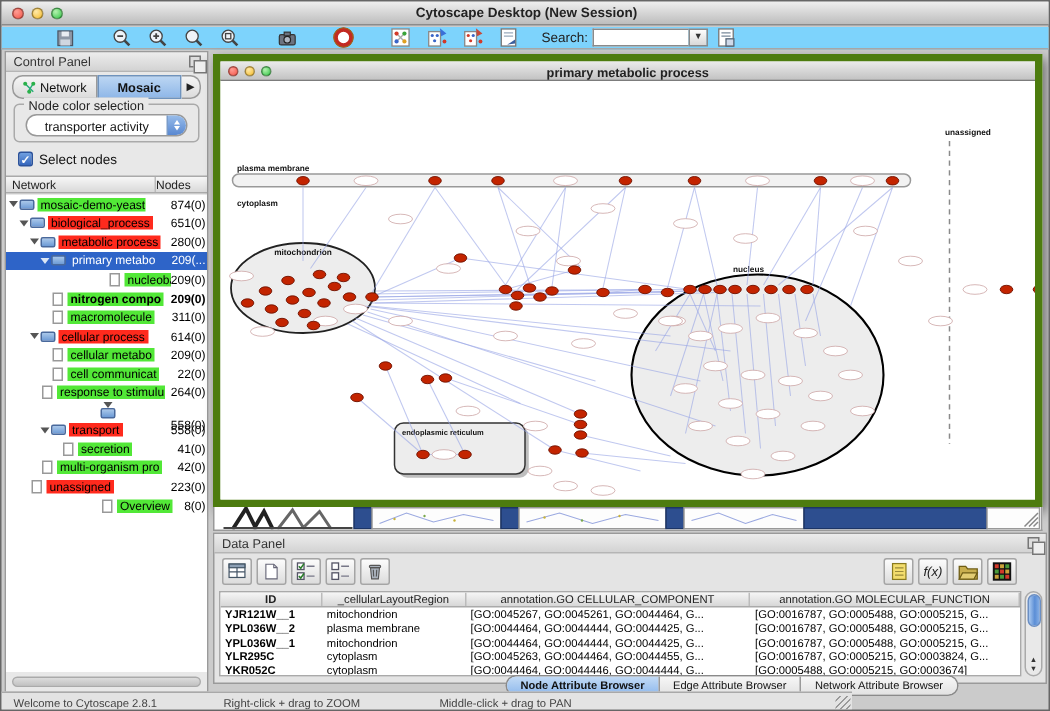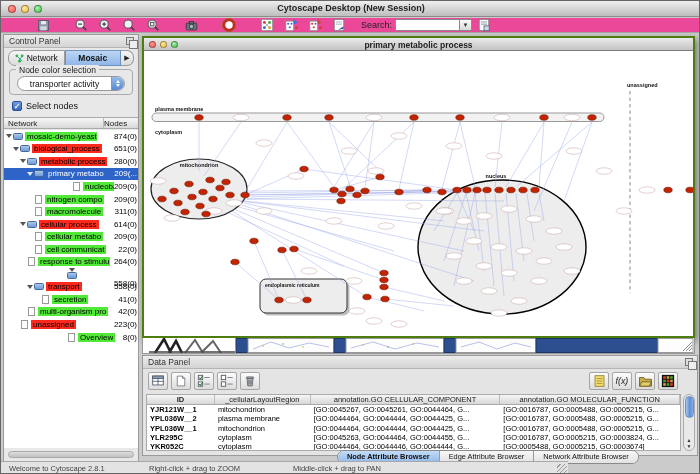--- a/index.html
+++ b/index.html
@@ -11,21 +11,21 @@
     background:linear-gradient(#efefef,#bdbdbd);border-bottom:1px solid #8b8b8b;}
   .lights{position:absolute;left:7px;top:4px;display:flex;gap:5px;}
   .light{width:8px;height:8px;border-radius:50%;border:1px solid rgba(0,0,0,.35);}
   .light.red{background:radial-gradient(circle at 35% 30%,#ff9d94,#f4574a);}
   .light.yel{background:radial-gradient(circle at 35% 30%,#ffe9a8,#f5bd2f);}
   .light.grn{background:radial-gradient(circle at 35% 30%,#b5f2b0,#35c648);}
   .wtitle{position:absolute;left:0;right:0;top:2px;text-align:center;font-size:9px;font-weight:bold;color:#222;}
 
   
   .toolbar{position:absolute;left:0;top:17px;width:700px;height:15px;display:flex;align-items:center;
-    background:#ec4899;border-bottom:1px solid #a8a8a8;padding-left:6px;}
+    background:#7dd3fc;border-bottom:1px solid #a8a8a8;padding-left:6px;}
   .tbtn{border:none;background:transparent;padding:0;margin:0 4px;width:16px;height:14px;display:flex;align-items:center;justify-content:center;cursor:default;}
   .tsep{width:14px;height:1px;flex:none;}
   .search-lab{font-size:9px;color:#222;margin:0 3px 0 10px;}
   .search-box{display:flex;align-items:center;height:12px;}
   .search-inp{width:64px;height:12px;border:1px solid #8a8a8a;border-right:none;font-size:8px;padding:0 2px;background:#fff;}
   .search-arrow{width:13px;height:12px;border:1px solid #8a8a8a;background:linear-gradient(#fdfdfd,#d8d8d8);
     font-size:6px;color:#333;display:flex;align-items:center;justify-content:center;}
 
   
   .cpanel{position:absolute;left:2px;top:33px;width:136px;height:428px;background:#e8e8e8;border:1px solid #9a9a9a;}
@@ -68,21 +68,21 @@
   .ifold{flex:none;width:10px;height:7px;background:linear-gradient(#aac8ea,#6d9bd6);border:1px solid #49699c;border-radius:1.5px;margin-right:2px;}
   .ifile{flex:none;width:7px;height:9px;background:#fff;border:1px solid #999;margin:0 3px 0 1px;}
   .tlab{padding:0 2px;white-space:nowrap;overflow:hidden;max-width:72px;}
   .bg-green{background:#52e837;}
   .bg-red{background:#ff2a1d;}
   .tval{margin-left:auto;white-space:nowrap;}
   .cp-hscroll{position:absolute;left:4px;right:4px;bottom:3px;height:7px;border:1px solid #aaa;border-radius:4px;
     background:linear-gradient(#dcdcdc,#c2c2c2);}
 
   
-  .netwin{position:absolute;left:141px;top:35px;width:553px;height:302px;border:2px solid #4d7c0f;
+  .netwin{position:absolute;left:141px;top:35px;width:553px;height:302px;border:5px solid #4d7c0f;
     box-shadow:2px 3px 7px rgba(0,0,0,.45);background:#fff;}
   .netwin .wbar{position:absolute;left:0;top:0;right:0;height:13px;background:linear-gradient(#ebebeb,#c3c3c3);
     border-bottom:1px solid #7c7c7c;}
   .netwin .lights{left:5px;top:3px;gap:4px;}
   .netwin .light{width:7px;height:7px;}
   .netwin .wtitle{top:1.5px;font-size:8.5px;}
   .canvas{position:absolute;left:0;top:13px;right:0;bottom:0;background:#fff;overflow:hidden;}
 
   
   .band{position:absolute;left:141px;top:337px;width:553px;height:16px;background:#fff;border:1px solid #999;border-top:none;overflow:hidden;}
@@ -312,21 +312,21 @@
           <span class="ifold"></span>
           <span class="tlab">primary metabo</span>
           <span class="tval">209(...</span>
         </div>
         <div class="trow" style="padding-left: 30px; margin-left: 31px;">
           <span class="tri hid"></span>
           <span class="ifile"></span>
           <span class="tlab bg-green">nucleobase-</span>
           <span class="tval">209(0)</span>
         </div>
-        <div class="trow" style="padding-left: 23px;">
+        <div class="trow" style="padding-left: 23px; font-weight: bold;">
           <span class="tri hid"></span>
           <span class="ifile"></span>
           <span class="tlab bg-green">nitrogen compo</span>
           <span class="tval">209(0)</span>
         </div>
         <div class="trow" style="padding-left: 23px;">
           <span class="tri hid"></span>
           <span class="ifile"></span>
           <span class="tlab bg-green">macromolecule</span>
           <span class="tval">311(0)</span>

